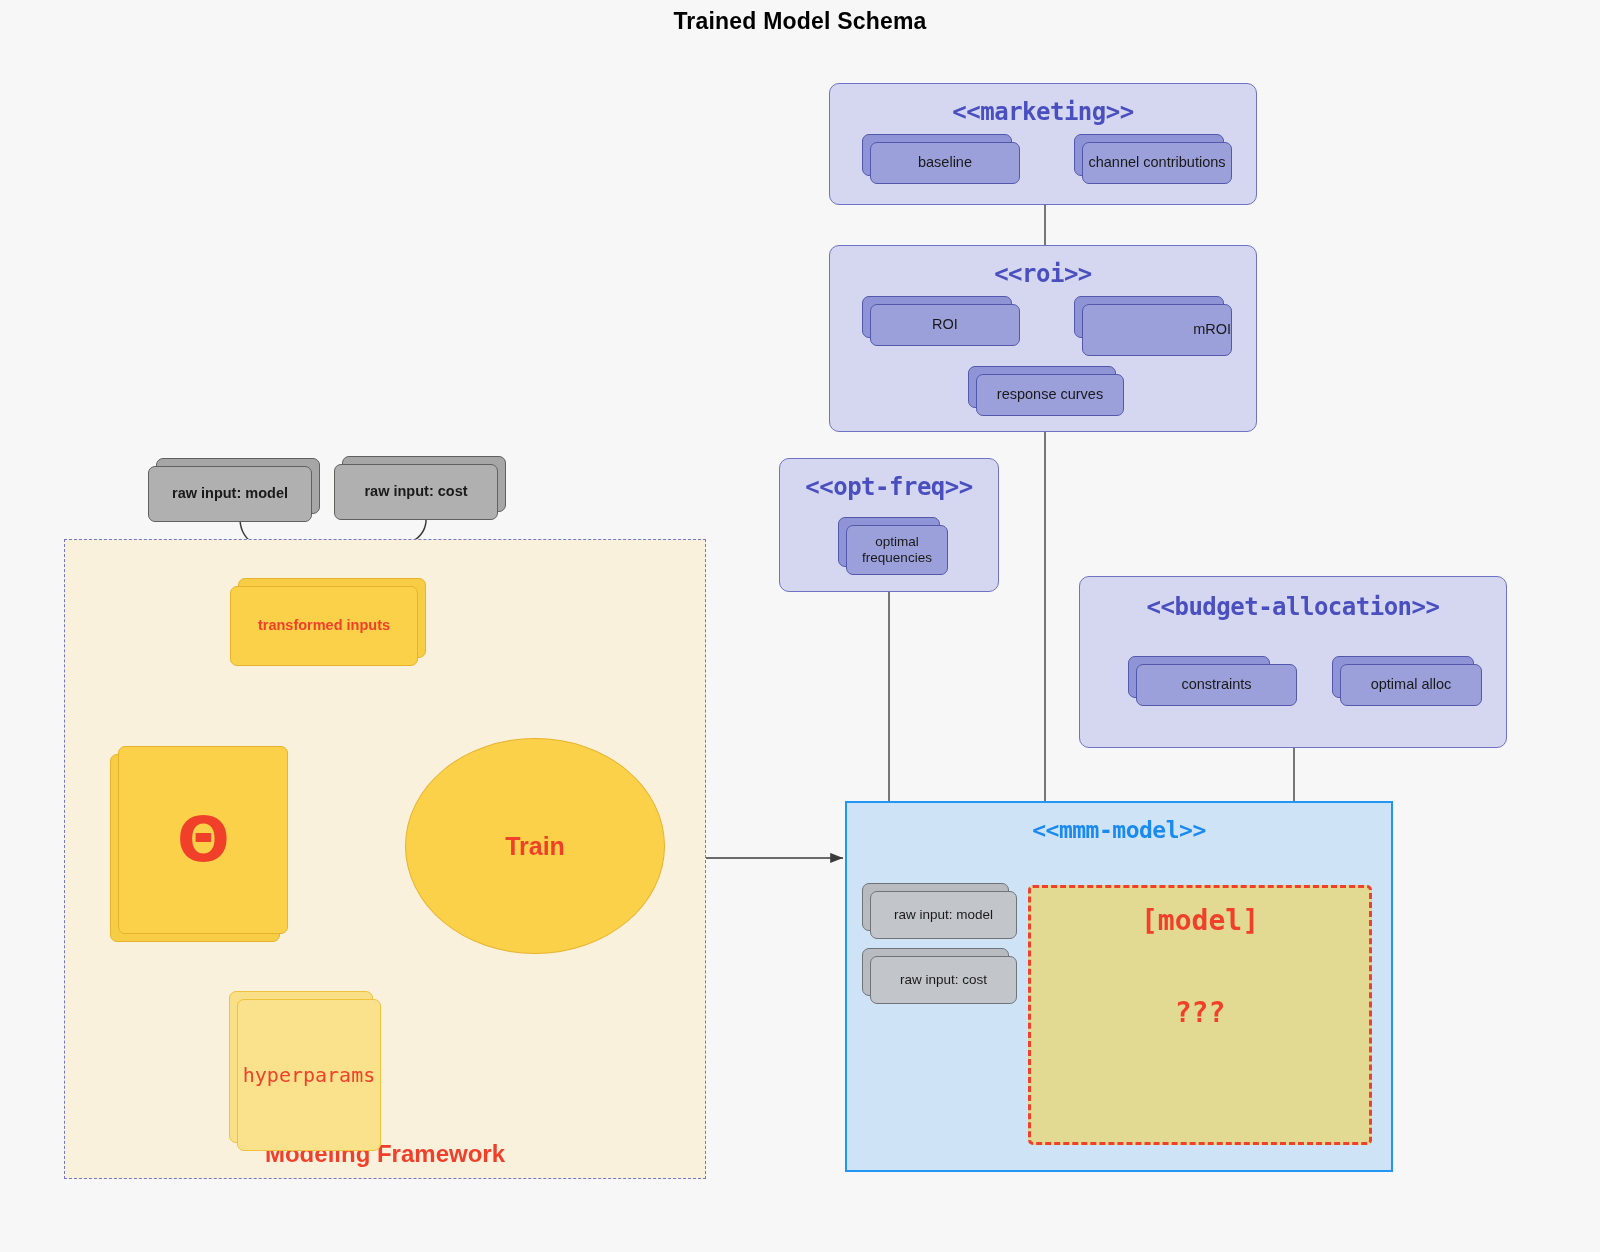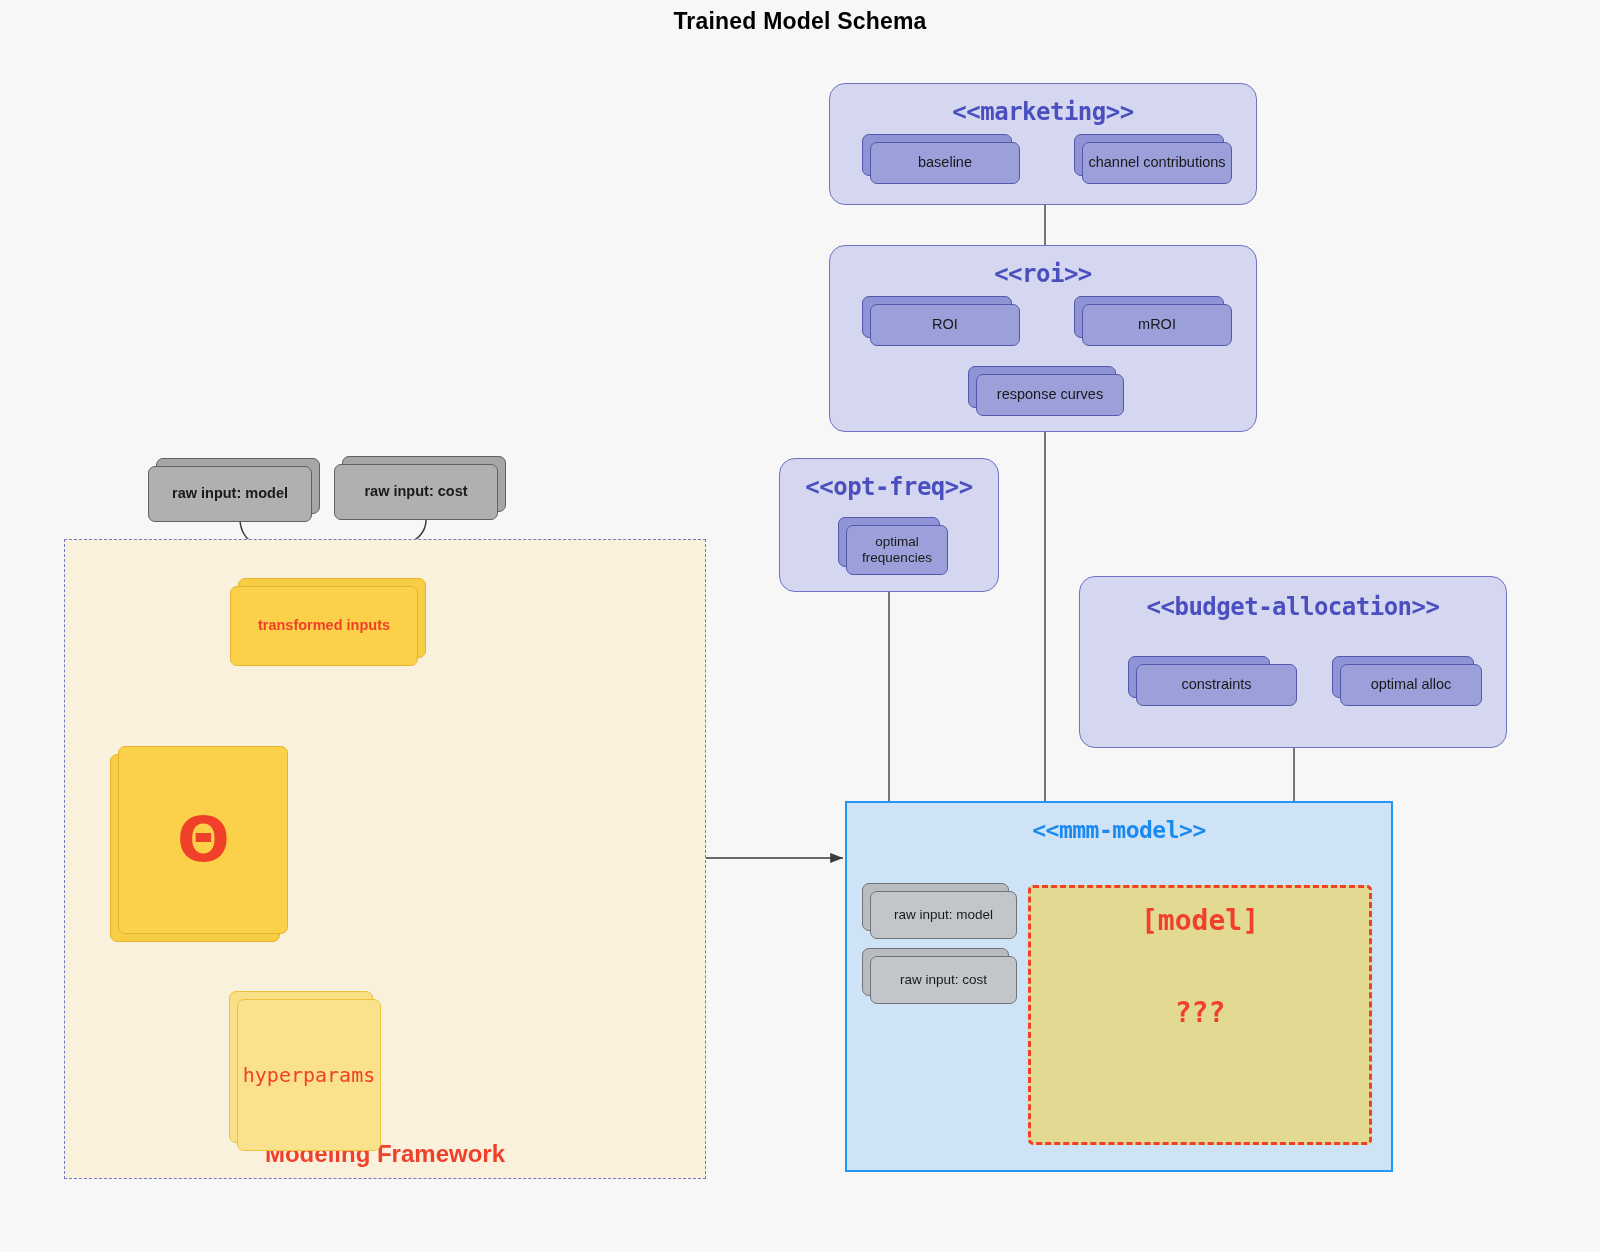--- a/index.html
+++ b/index.html
@@ -33,21 +33,21 @@
     font-weight: bold;
     color: #000000;
     letter-spacing: 0.2px;
   }
 
   
   .pkg {
     position: absolute;
     background: #d4d7ef;
     border: 1.6px solid #6f73c4;
-    border-radius: 16px;
+    border-radius: 10px;
     box-sizing: border-box;
   }
   .pkg-title {
     position: absolute;
     left: 0; width: 100%;
     text-align: center;
     font-family: "DejaVu Sans Mono", monospace;
     font-weight: bold;
     font-size: 24px;
     color: #4a4fc0;
@@ -239,21 +239,21 @@
 
     <div class="card purple" style="left:32px; top:50px; width:158px; height:50px;">
       <div class="back" style="width:150px; height:42px; left:0; top:0;"></div>
       <div class="front" style="left:8px; top:8px; width:150px; height:42px;">
         <span>ROI</span>
       </div>
     </div>
 
     <div class="card purple" style="left:244px; top:50px; width:158px; height:50px;">
       <div class="back" style="width:150px; height:42px; left:0; top:0;"></div>
-      <div class="front" style="left:8px; top:8px; width:150px; height:42px;">
+      <div class="front" style="left:8px; top:8px; width:150px; height:52px;justify-content:flex-end;">
         <span>mROI</span>
       </div>
     </div>
 
     <div class="card purple" style="left:138px; top:120px; width:156px; height:50px;padding-left:40px;">
       <div class="back" style="width:148px; height:42px; left:0; top:0;"></div>
       <div class="front" style="left:8px; top:8px; width:148px; height:42px;">
         <span>response curves</span>
       </div>
     </div>
@@ -343,14 +343,17 @@
     </div>
   </div>
 
   <div class="card lightamber" style="left:229px; top:991px; width:152px; height:160px;">
     <div class="back" style="width:144px; height:152px; left:0px; top:0;"></div>
     <div class="front" style="left:8px; top:8px; width:144px; height:152px;">
       <span>hyperparams</span>
     </div>
   </div>
 
+  <div id="train-ellipse" style="left:405px; top:738px; width:260px; height:216px;">
+    <span>Train</span>
+  </div>
 
 </div>
 
 </body></html>

